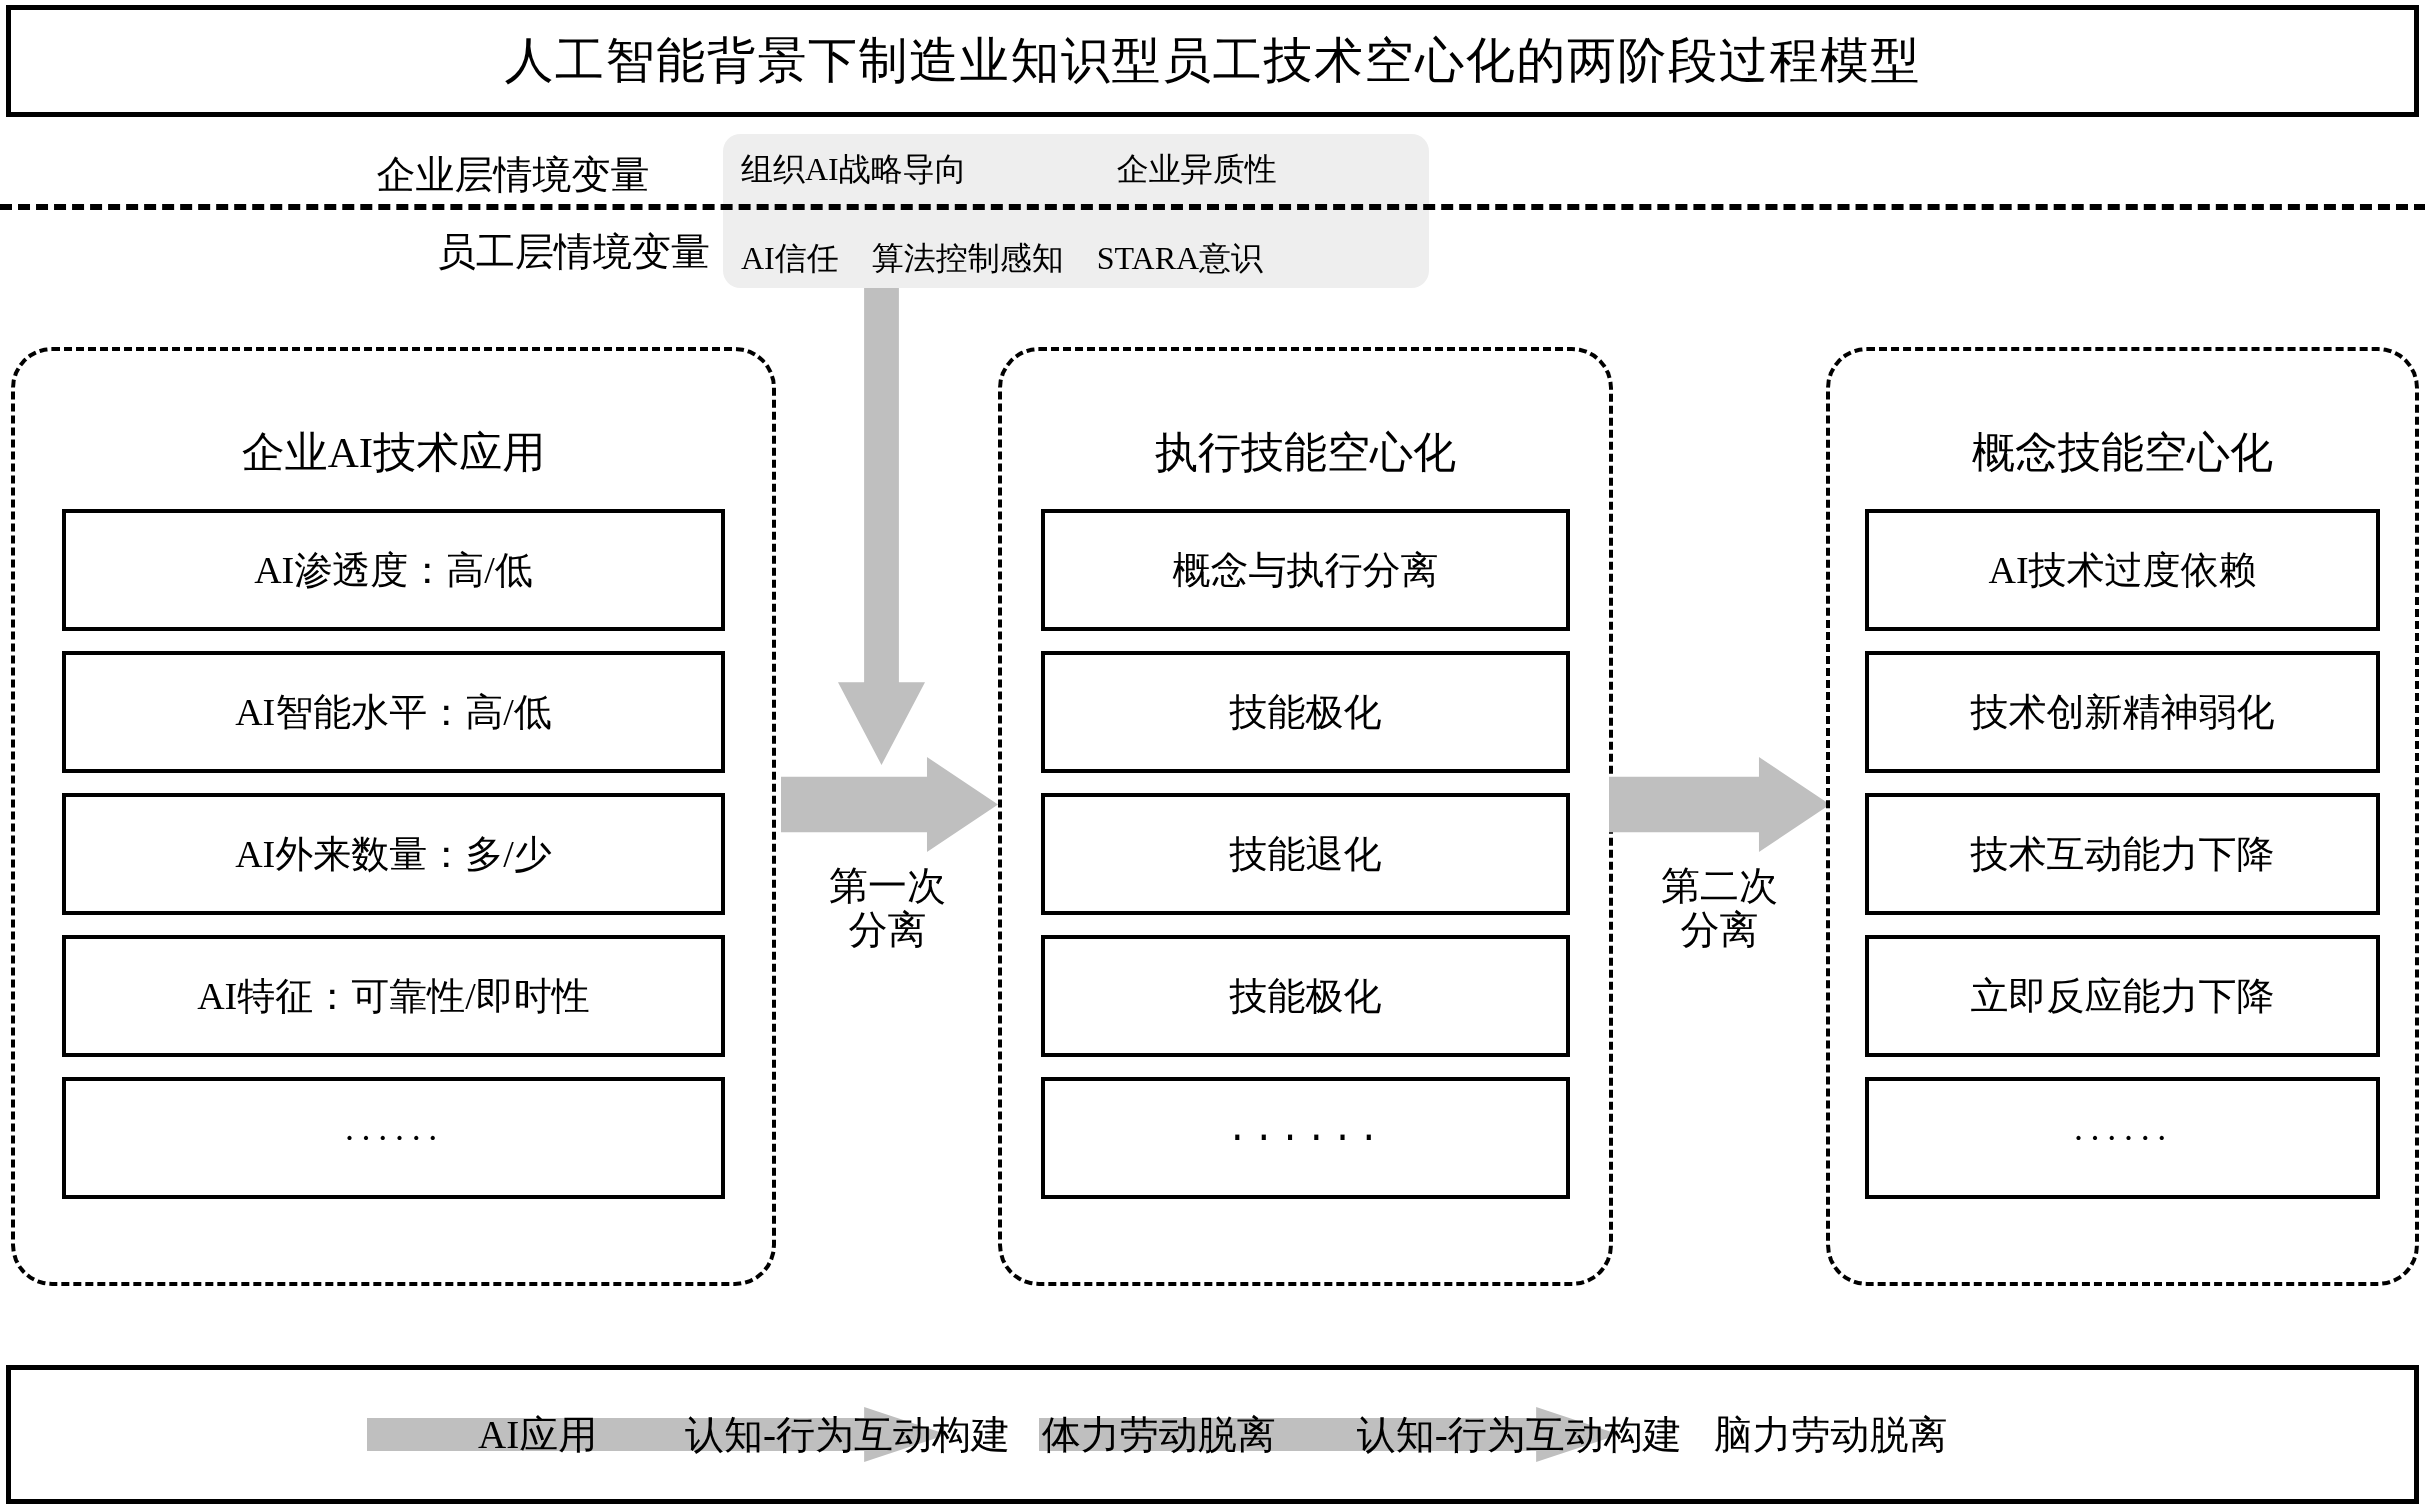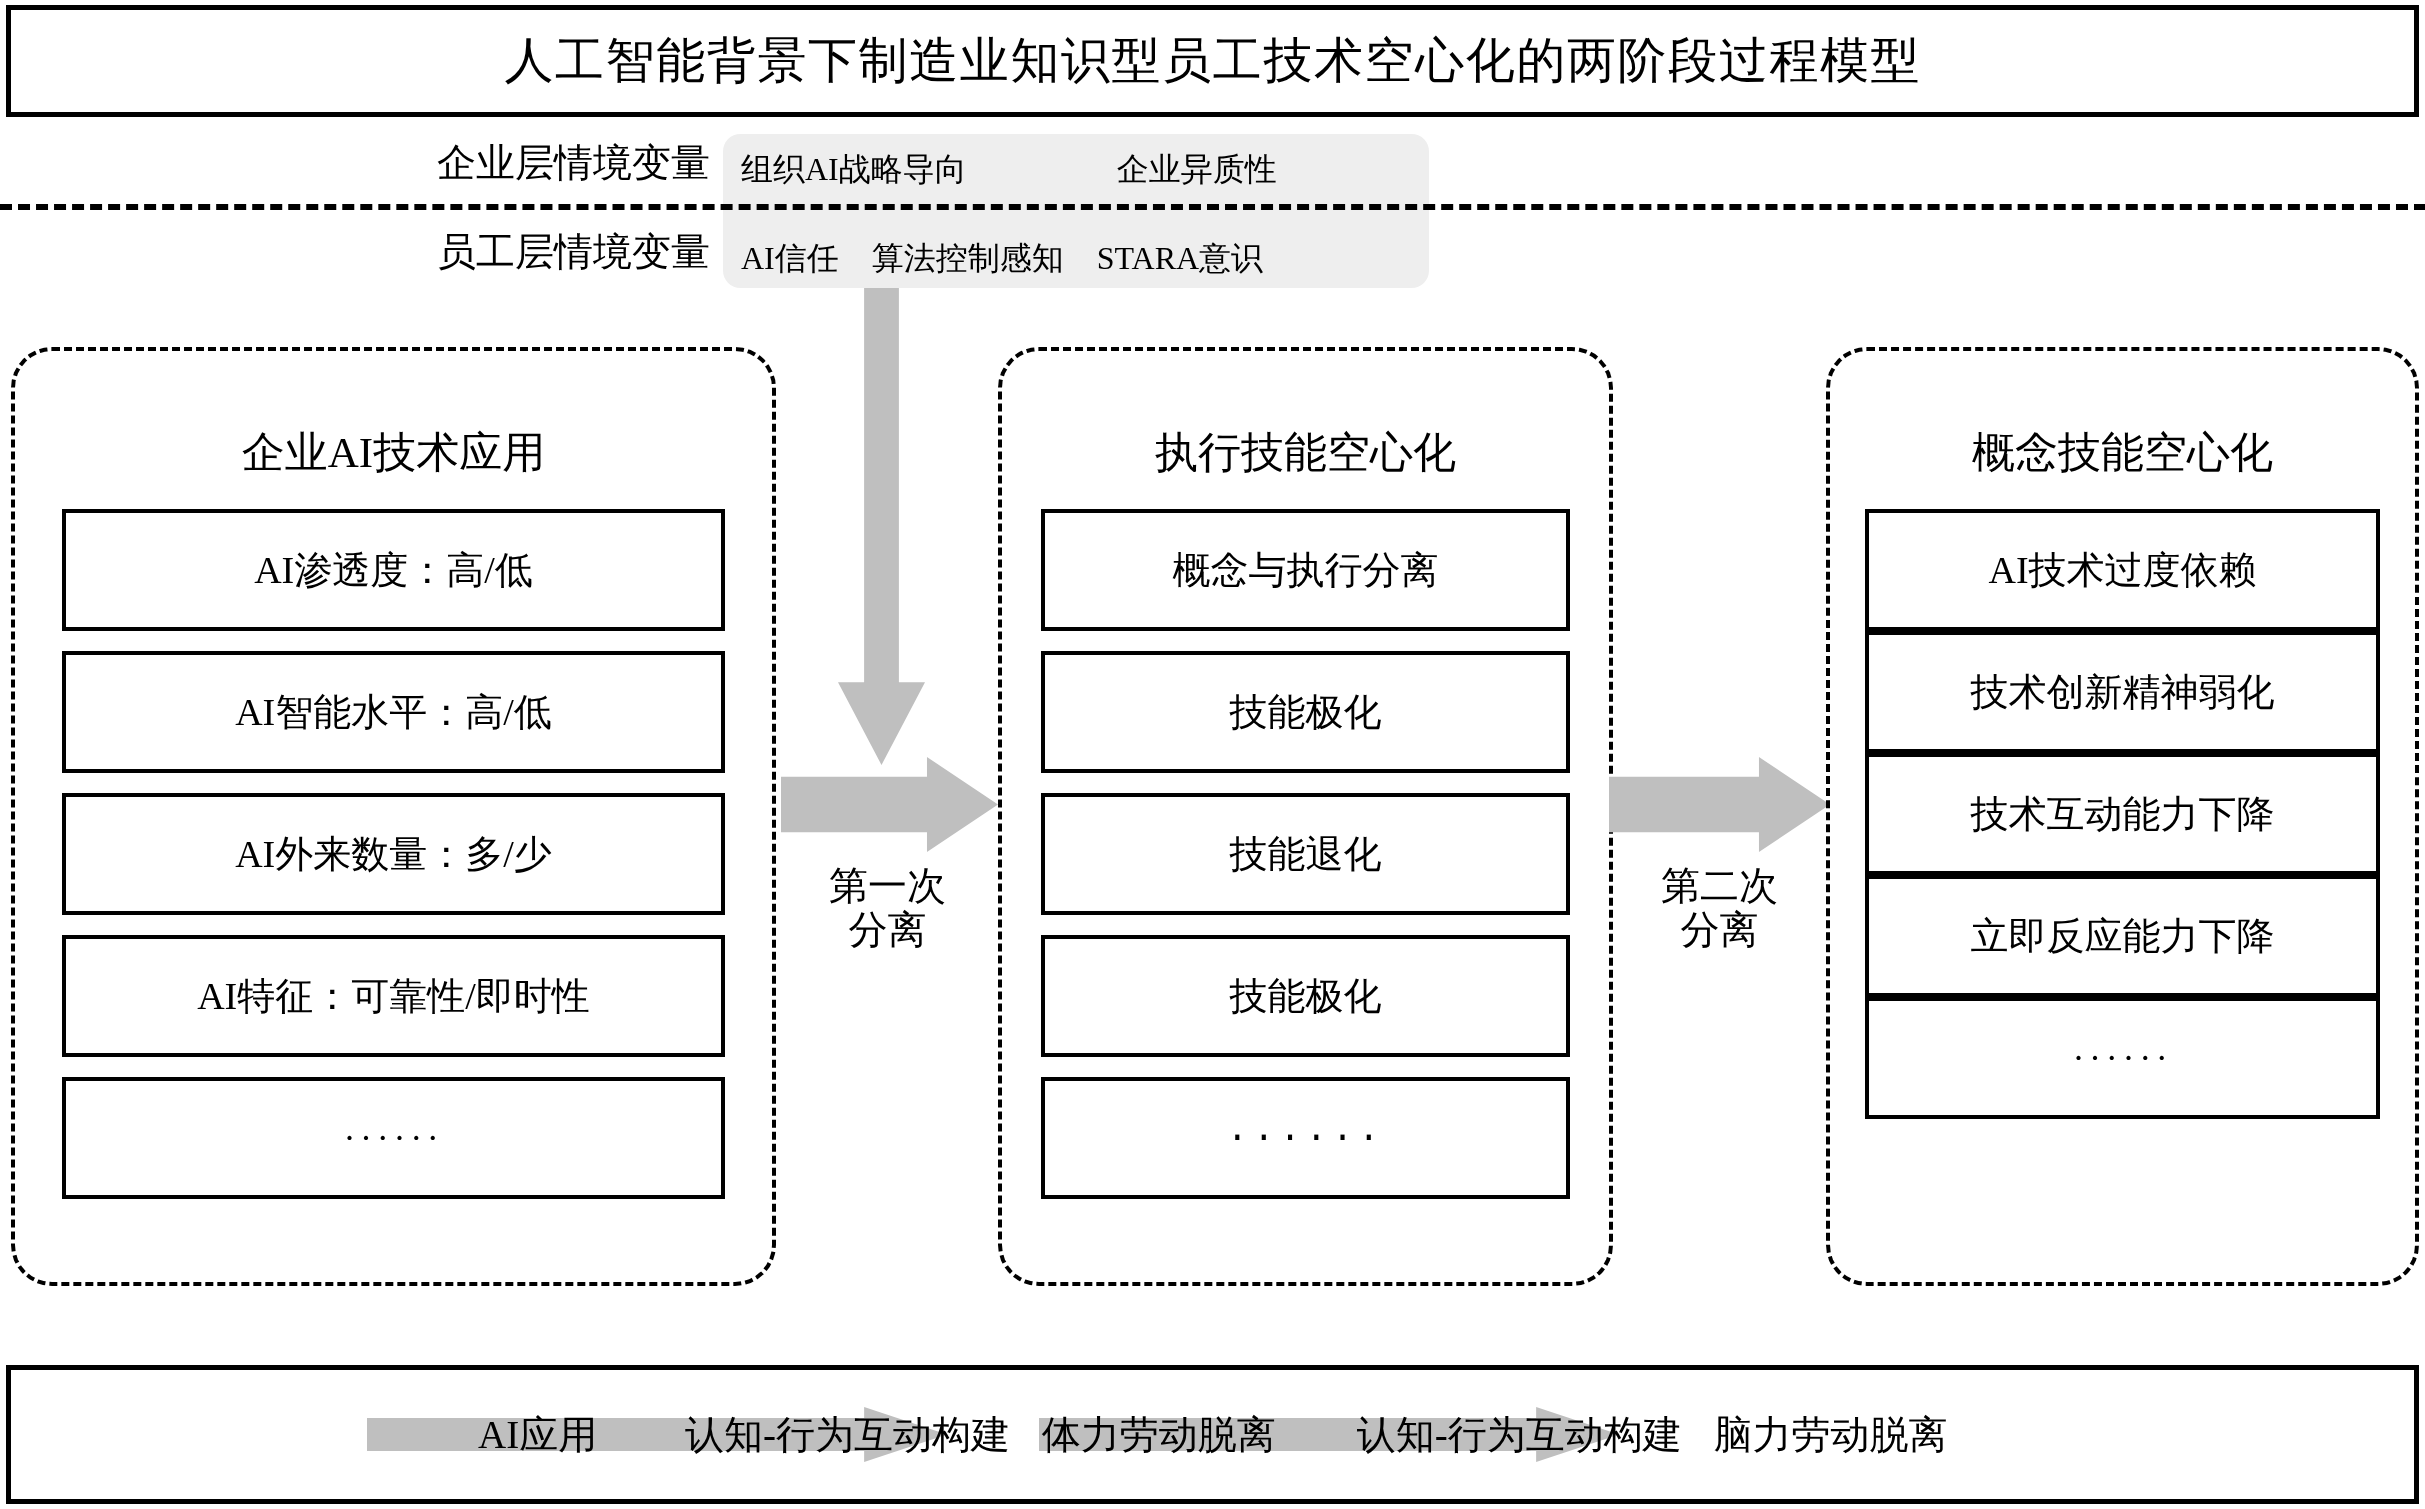--- a/index.html
+++ b/index.html
@@ -50,21 +50,21 @@
     border-radius: 17.4px;
   }
 
   .ctx-row-label {
     position: absolute;
     font-size: 39px;
     color: #000000;
     white-space: nowrap;
     text-align: right;
   }
-  .ctx-label-firm  { left: 316px; top: 136px; width: 394px; }
+  .ctx-label-firm  { left: 316px; top: 148px; width: 394px; text-align: center; }
   .ctx-label-emp   { left: 316px; top: 225px; width: 394px; }
 
   .ctx-items {
     position: absolute;
     display: flex;
     align-items: center;
     height: 63px;
     white-space: nowrap;
   }
   .ctx-items-firm {
@@ -116,21 +116,21 @@
 
   .item-list {
     position: absolute;
     left: 0;
     width: 100%;
     display: flex;
     flex-direction: column;
   }
   .stage-1 .item-list { top: 158px; padding: 0 47px; gap: 20px; }
   .stage-2 .item-list { top: 158px; padding: 0 39px; gap: 20px; font-family: Liberation Mono, monospace; }
-  .stage-3 .item-list { top: 158px; padding: 0 35px; }
+  .stage-3 .item-list { top: 158px; padding: 0 35px; gap: 20px; }
 
   .item-box {
     border: 4px solid #000000;
     background: #ffffff;
     height: 122px;
     display: flex;
     align-items: center;
     justify-content: center;
     font-size: 38px;
     color: #000000;

